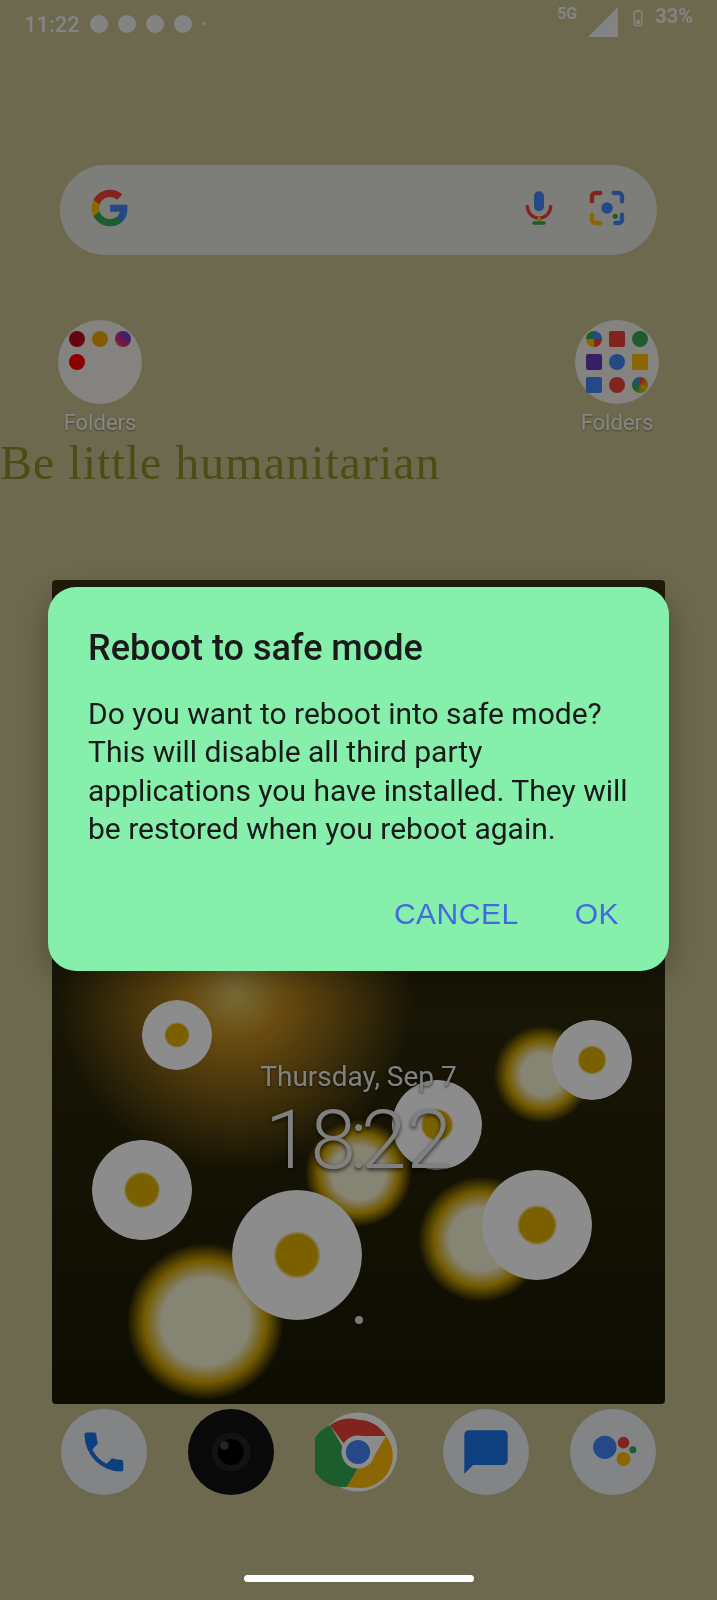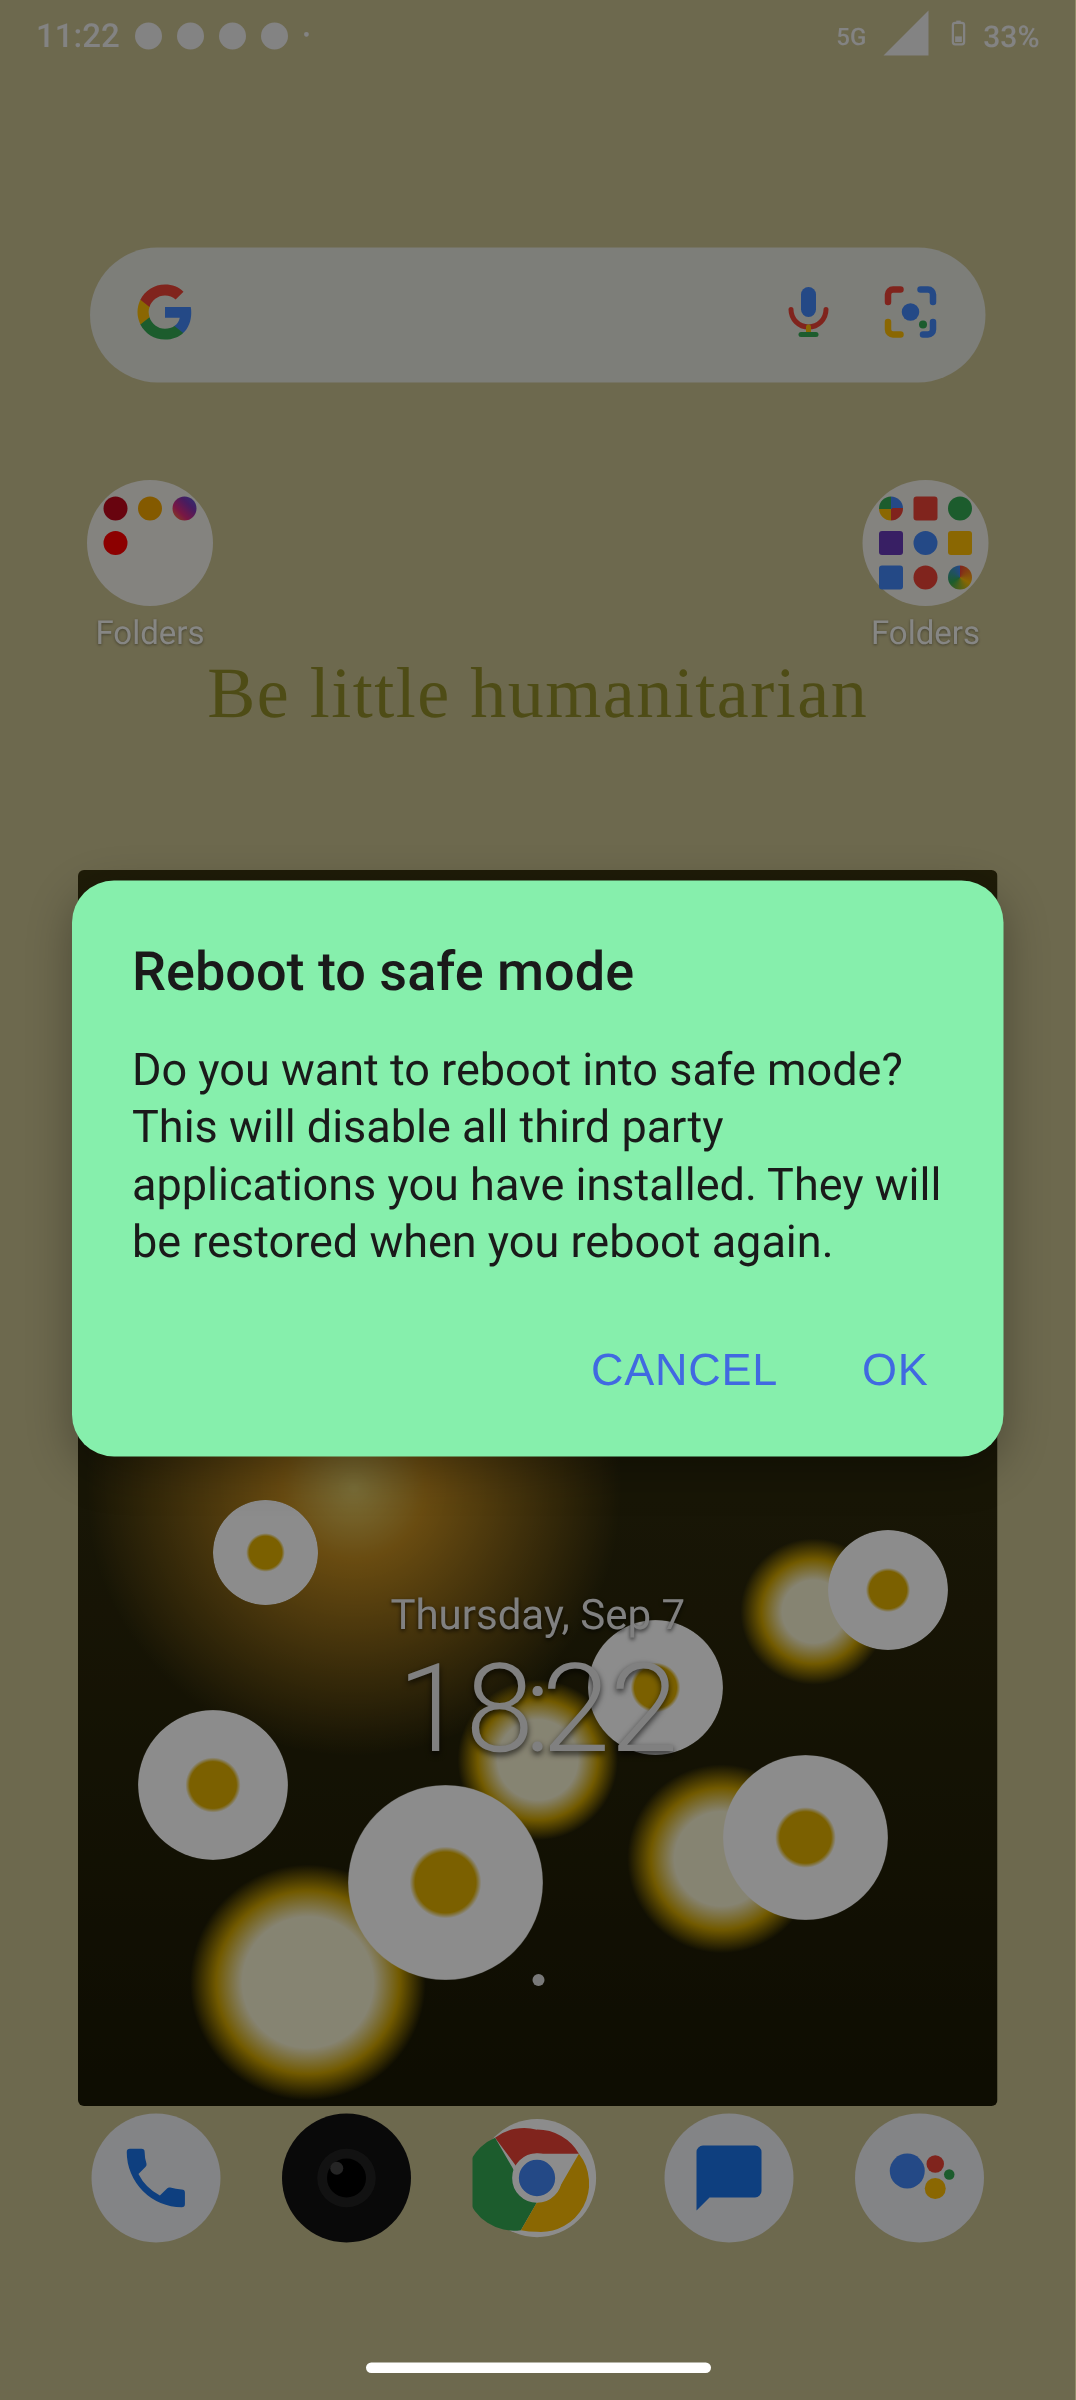--- a/index.html
+++ b/index.html
@@ -19,21 +19,21 @@
 
   
   .status-bar {
     position: absolute; top: 0; left: 0; right: 0;
     height: 48px; display: flex; align-items: center;
     justify-content: space-between; padding: 0 24px;
     color: #eee; font-size: 22px; font-weight: 500;
     z-index: 1;
   }
   .status-left { display: flex; align-items: center; gap: 10px; }
-  .status-right { display: flex; align-items: center; gap: 8px; font-size: 20px; }
+  .status-right { display: flex; gap: 8px; font-size: 20px; font-weight: bold; }
   .status-notif-dot {
     width: 18px; height: 18px; border-radius: 50%;
     background: #eee; display: inline-block;
   }
 
   
   .search-bar {
     position: absolute; top: 165px; left: 60px; right: 60px;
     height: 90px; background: #e3e5dc; border-radius: 45px;
     display: flex; align-items: center; padding: 0 30px;
@@ -50,21 +50,21 @@
     display: grid; grid-template-columns: repeat(3,1fr);
     grid-template-rows: repeat(3,1fr); padding: 10px;
     gap: 4px; align-items: center; justify-items: center;
   }
   .mini-app { width: 16px; height: 16px; border-radius: 50%; }
   .folder-label { color: #f5f5f0; font-size: 22px; text-shadow: 0 1px 2px rgba(0,0,0,0.4); }
 
   
   .wallpaper-quote {
     position: absolute; top: 435px; left: 0; right: 0;
-    text-align: center; font-family: "Brush Script MT", cursive;
+    font-family: "Brush Script MT", cursive;
     font-size: 48px; color: #8f8b28; z-index: 1;
     letter-spacing: 1px;
   }
 
   
   .widget {
     position: absolute; top: 580px; left: 52px; right: 52px;
     height: 824px; border-radius: 4px; overflow: hidden;
     z-index: 1;
     background:

